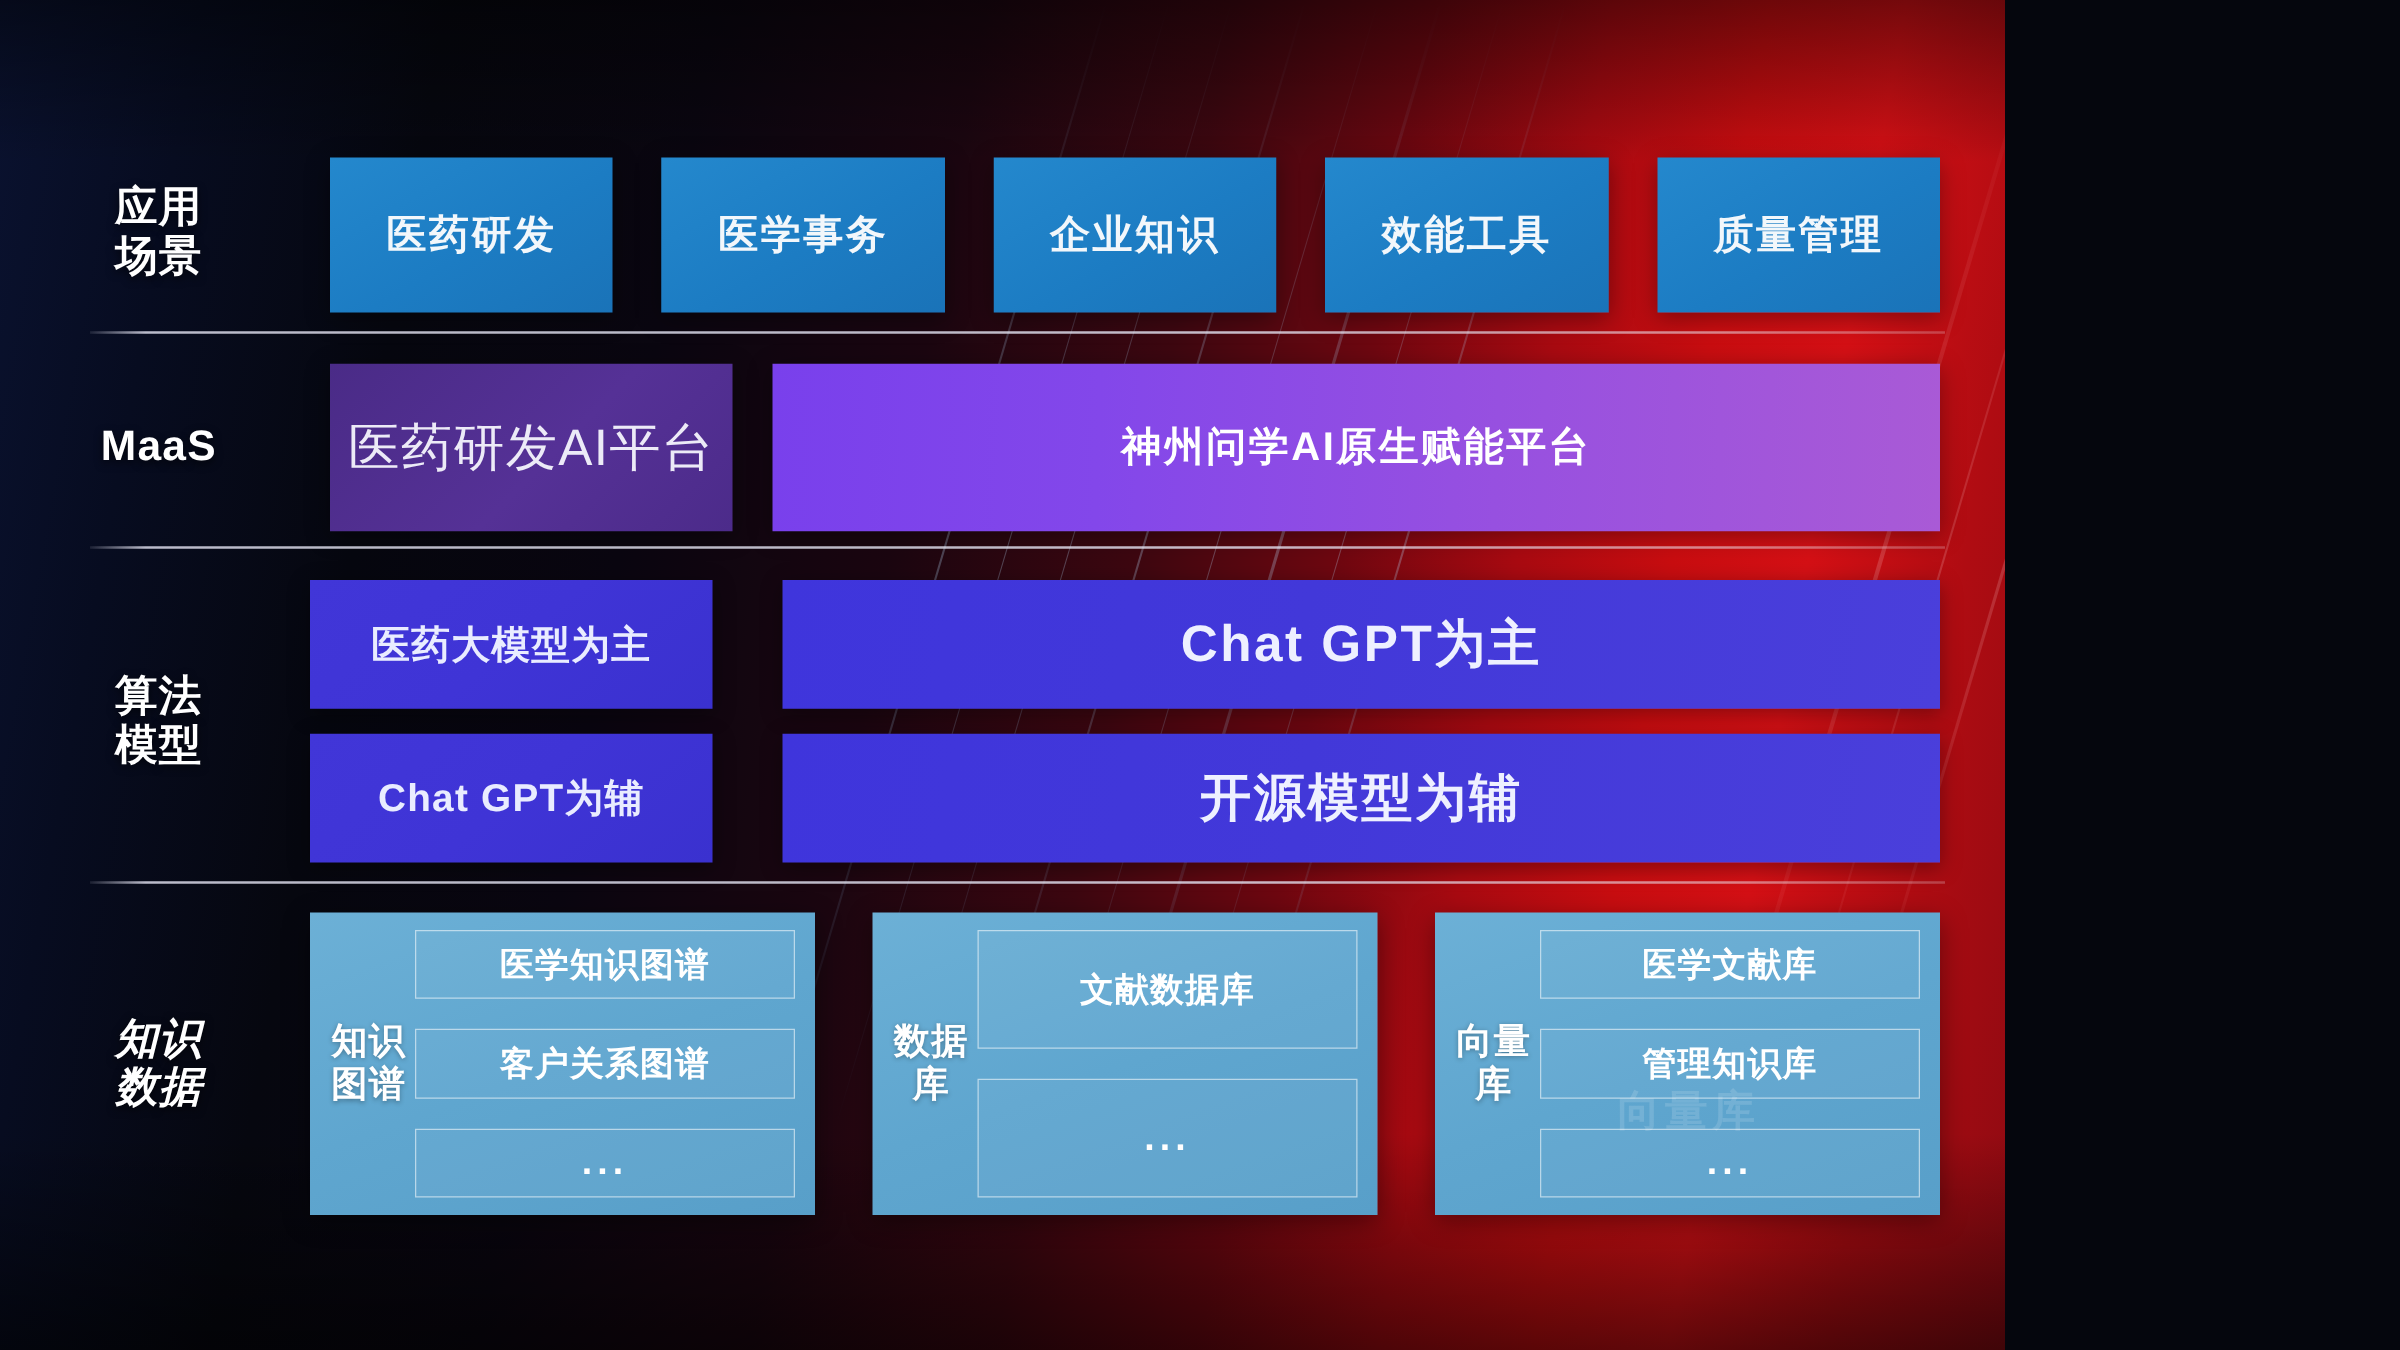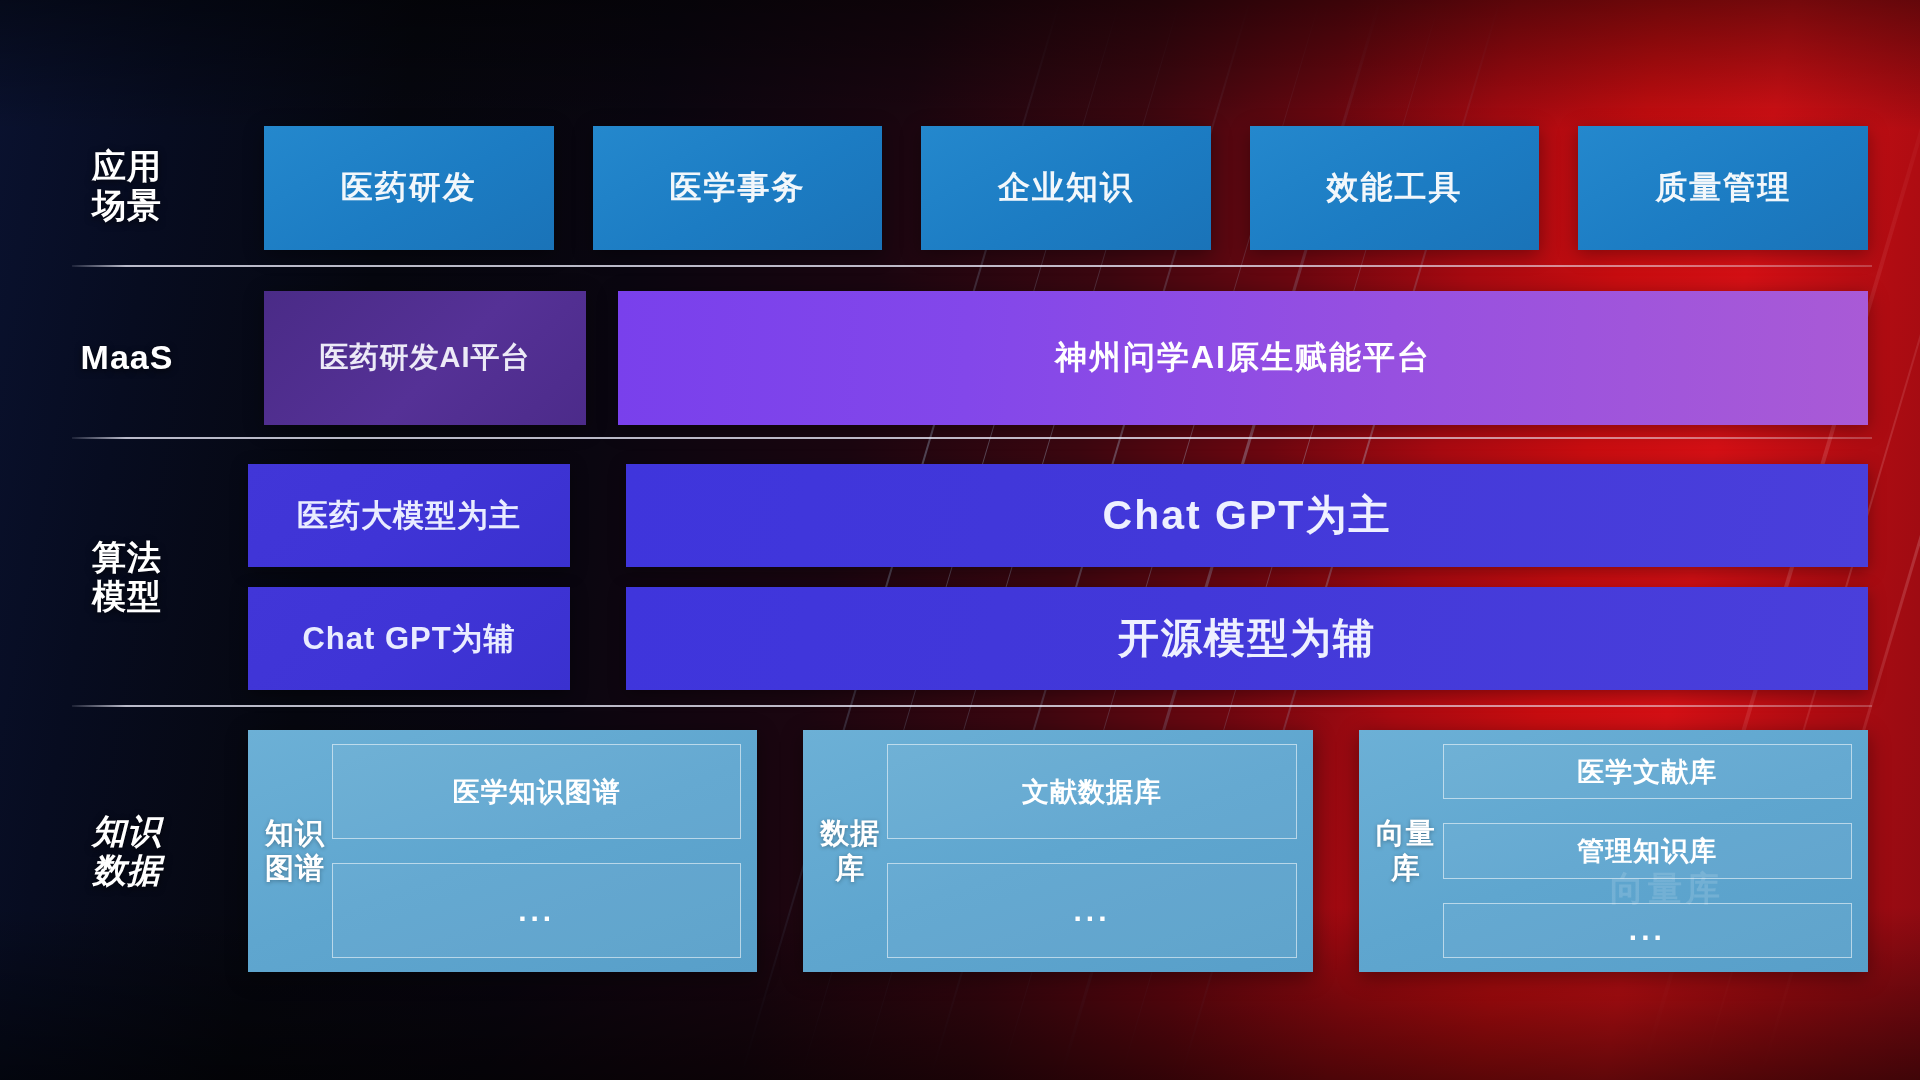--- a/index.html
+++ b/index.html
@@ -9,21 +9,21 @@
   }
   body {
     width: 1920px;
     height: 1080px;
     overflow: hidden;
     font-family: "Liberation Sans", "DejaVu Sans", sans-serif;
   }
 
   #stage {
     position: relative;
-    width: 1920px;
+    width: 1604px;
     height: 1080px;
     overflow: hidden;
     
     background:
       linear-gradient(100deg,
         #0a1230 0%,
         #070c20 9%,
         #06070f 20%,
         #0a0610 32%,
         #1b0610 44%,
@@ -127,22 +127,22 @@
   }
   #maas-left {
     width: 322px;
     flex: 0 0 322px;
     height: 134px;
     display: flex;
     align-items: center;
     justify-content: center;
     background: linear-gradient(135deg, #4a2b87 0%, #553196 55%, #4c2b8a 100%);
     color: #eceaf7;
-    font-size: 29px;
-    font-weight: 700;
+    font-size: 41px;
+    font-weight: 400;
     letter-spacing: 1px;
     box-shadow: 0 4px 18px rgba(0,0,0,0.35);
   }
   #maas-right {
     flex: 1 1 auto;
     height: 134px;
     display: flex;
     align-items: center;
     justify-content: center;
     background: linear-gradient(92deg, #7940ec 0%, #8347ea 28%, #9750e0 62%, #a95ad6 100%);
@@ -369,20 +369,23 @@
 数据</div>
 
     <div id="know-row">
 
       <div class="know-panel">
         <div class="know-vlabel">知识图谱</div>
         <div class="know-items">
           <div class="know-item">
             <span>医学知识图谱</span>
           </div>
+          <div class="know-item">
+            <span>客户关系图谱</span>
+          </div>
           <div class="know-item ellipsis">
             <span>...</span>
           </div>
         </div>
       </div>
 
       <div class="know-panel">
         <div class="know-vlabel">数据库</div>
         <div class="know-items">
           <div class="know-item">

